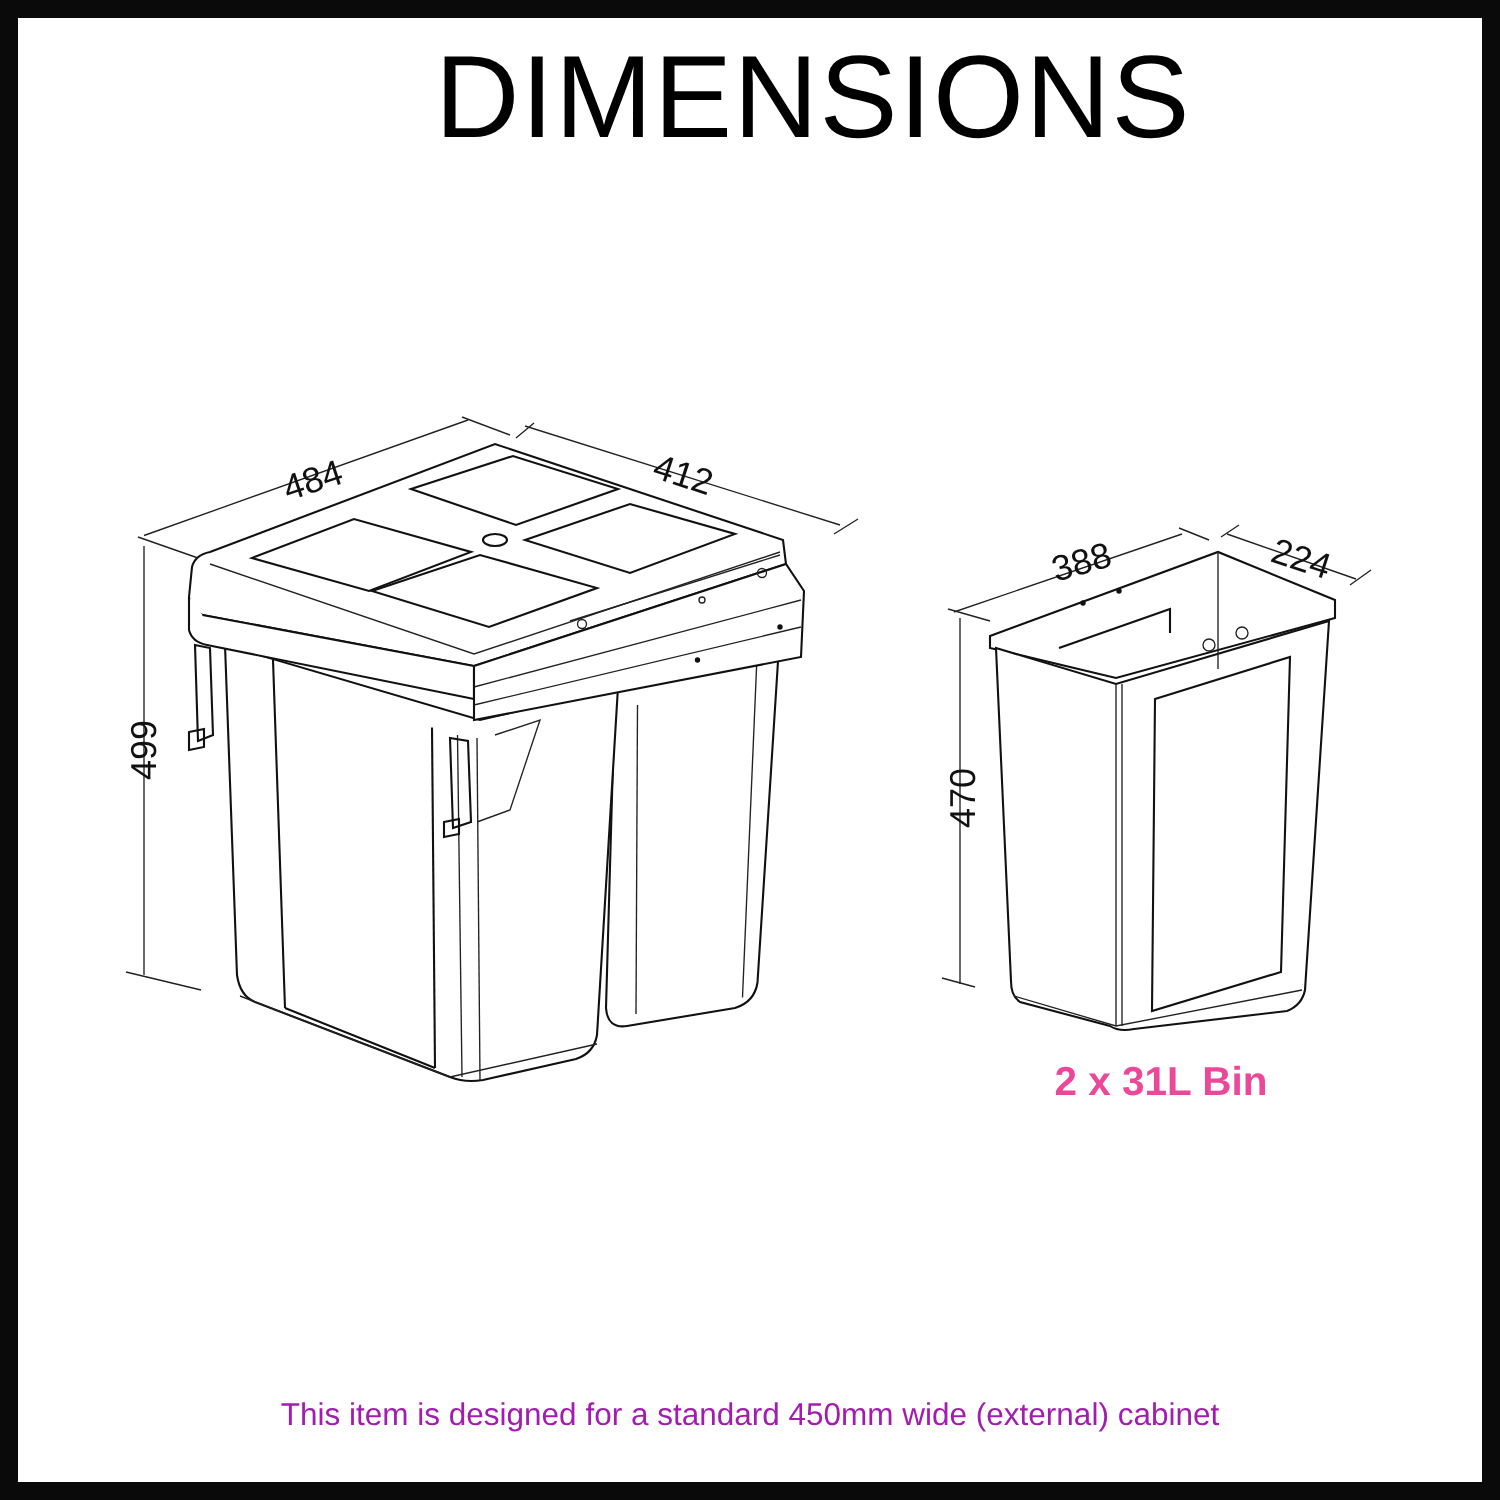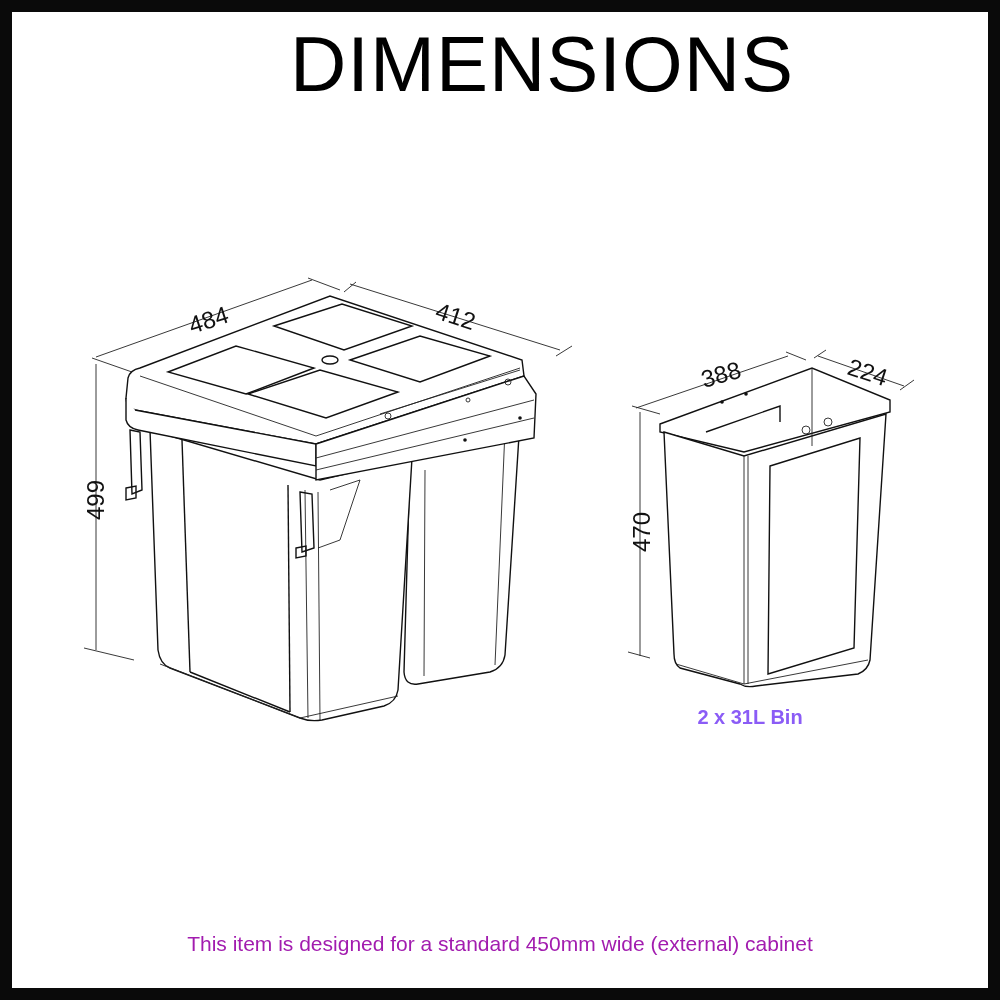--- a/index.html
+++ b/index.html
@@ -1,20 +1,20 @@
 <!DOCTYPE html>
 <html><head>
 <meta charset="utf-8">
 <style>
   html,body{margin:0;padding:0;background:#fff;}
   #canvas{position:relative;width:1000px;height:1000px;background:#fff;overflow:hidden;}
   #frame{position:absolute;left:0;top:0;width:1000px;height:1000px;box-sizing:border-box;border:12px solid #0a0a0a;}
   #title{position:absolute;left:0;top:14px;width:1000px;text-align:center;font-family:"Liberation Sans",sans-serif;font-size:78px;line-height:100px;letter-spacing:1px;color:#000;font-weight:normal;padding-left:42px;}
   #footer{position:absolute;left:0;top:932px;width:1000px;text-align:center;font-family:"Liberation Sans",sans-serif;font-size:21px;color:#a21caf;}
-  #bin-caption{position:absolute;left:650px;top:706px;width:200px;text-align:center;font-family:"Liberation Sans",sans-serif;font-size:20px;font-weight:bold;color:#8b5cf6;}
+  #bin-caption{position:absolute;left:674px;top:706px;width:200px;text-align:center;font-family:"Liberation Sans",sans-serif;font-size:27px;font-weight:bold;color:#ec4899;}
   svg{position:absolute;left:0;top:0;}
   .dim{font-family:"Liberation Sans",sans-serif;font-size:24px;fill:#111;}
   .ln{stroke:#111;fill:none;stroke-width:1.4;}
   .thin{stroke:#222;fill:none;stroke-width:0.9;}
   .dl{stroke:#222;fill:none;stroke-width:0.9;}
   .fillw{fill:#fff;}
 </style>
 </head>
 <body>
 

